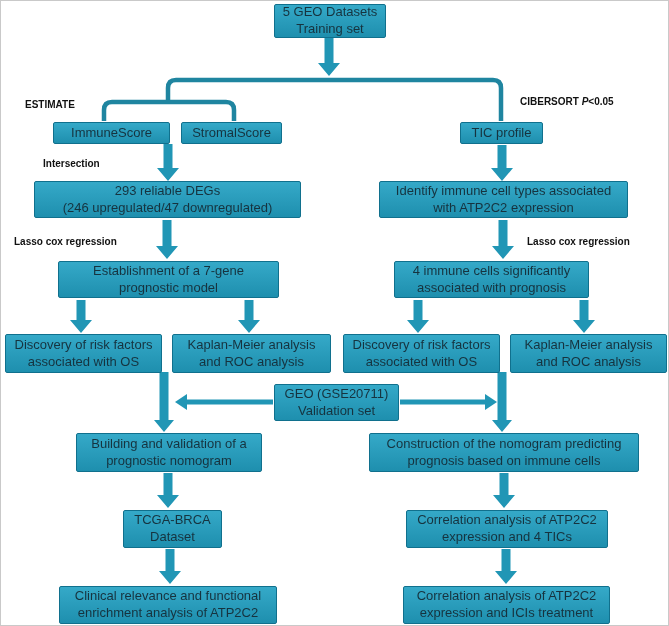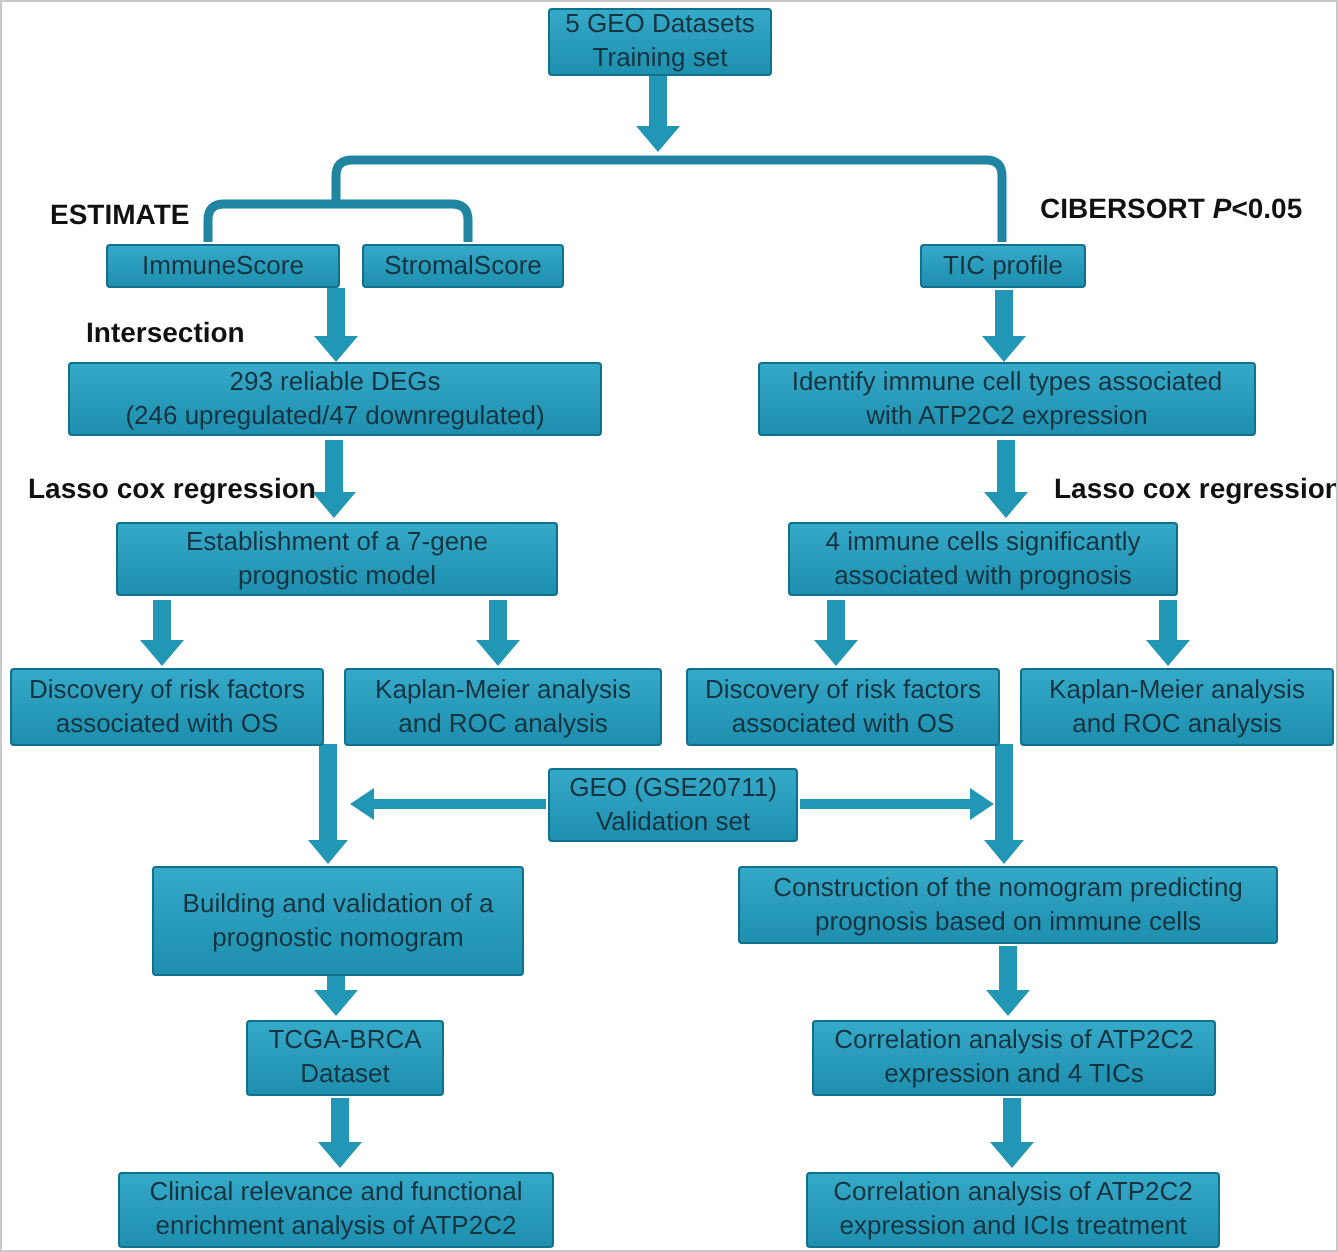--- a/index.html
+++ b/index.html
@@ -24,21 +24,21 @@
     border-radius:2px;
     color:var(--box-text,#16333f);
     font-size:13px;line-height:1.3;
     white-space:pre-line;
     box-sizing:border-box;
     padding:0 2px;
   }
   .flabel{
     position:absolute;z-index:1;
     color:var(--label-text,#111111);
-    font-weight:bold;font-size:14px;white-space:nowrap;
+    font-weight:bold;font-size:10px;white-space:nowrap;
   }
   .italic{font-style:italic;}
 </style>
 </head>
 <body>
 
 <div id="canvas">
 
   <svg id="wires" width="669" height="626" viewBox="0 0 669 626">
 
@@ -103,21 +103,21 @@
   <div class="node" style="left:171px;top:333px;width:159px;height:39px;">Kaplan-Meier analysis
 and ROC analysis</div>
   <div class="node" style="left:342px;top:333px;width:157px;height:39px;">Discovery of risk factors
 associated with OS</div>
   <div class="node" style="left:509px;top:333px;width:157px;height:39px;">Kaplan-Meier analysis
 and ROC analysis</div>
 
   <div class="node" style="left:273px;top:383px;width:125px;height:37px;">GEO (GSE20711)
 Validation set</div>
 
-  <div class="node" style="left:75px;top:432px;width:186px;height:55px;">Building and validation of a
+  <div class="node" style="left:75px;top:432px;width:186px;height:39px;">Building and validation of a
 prognostic nomogram</div>
   <div class="node" style="left:368px;top:432px;width:270px;height:39px;">Construction of the nomogram predicting
 prognosis based on immune cells</div>
 
   <div class="node" style="left:122px;top:509px;width:99px;height:38px;">TCGA-BRCA
 Dataset</div>
   <div class="node" style="left:405px;top:509px;width:202px;height:38px;">Correlation analysis of ATP2C2
 expression and 4 TICs</div>
 
   <div class="node" style="left:58px;top:585px;width:218px;height:38px;">Clinical relevance and functional

